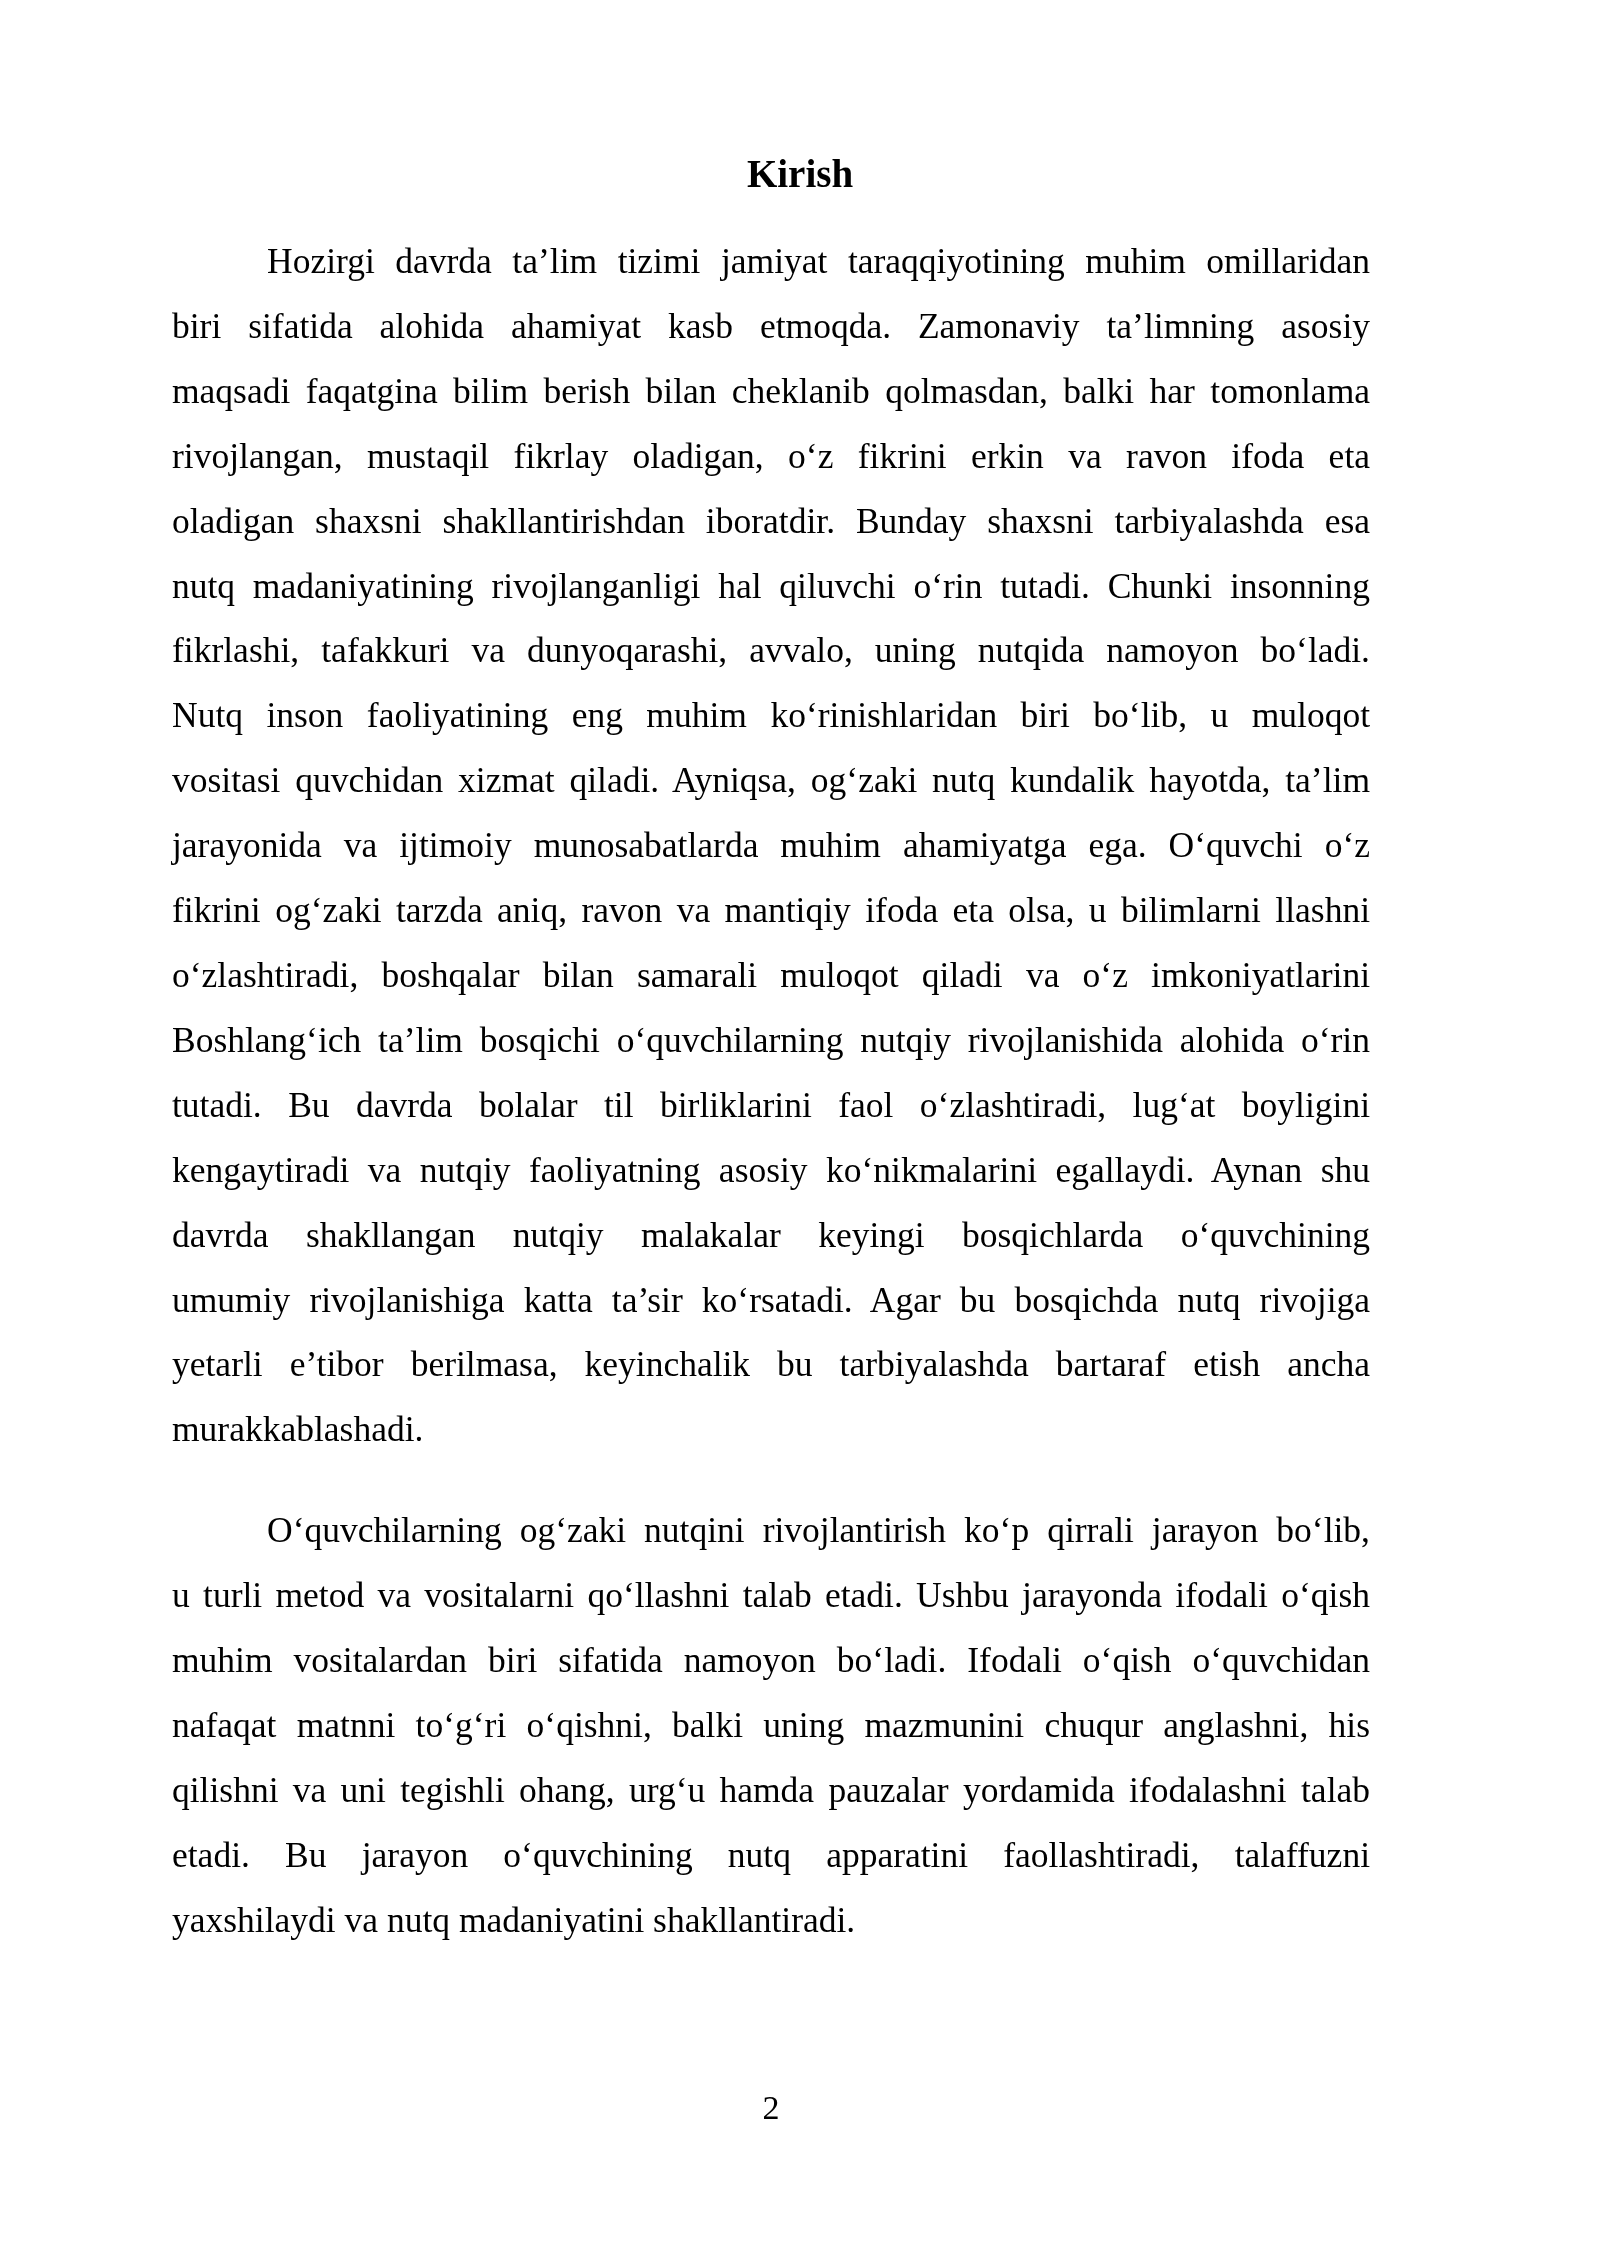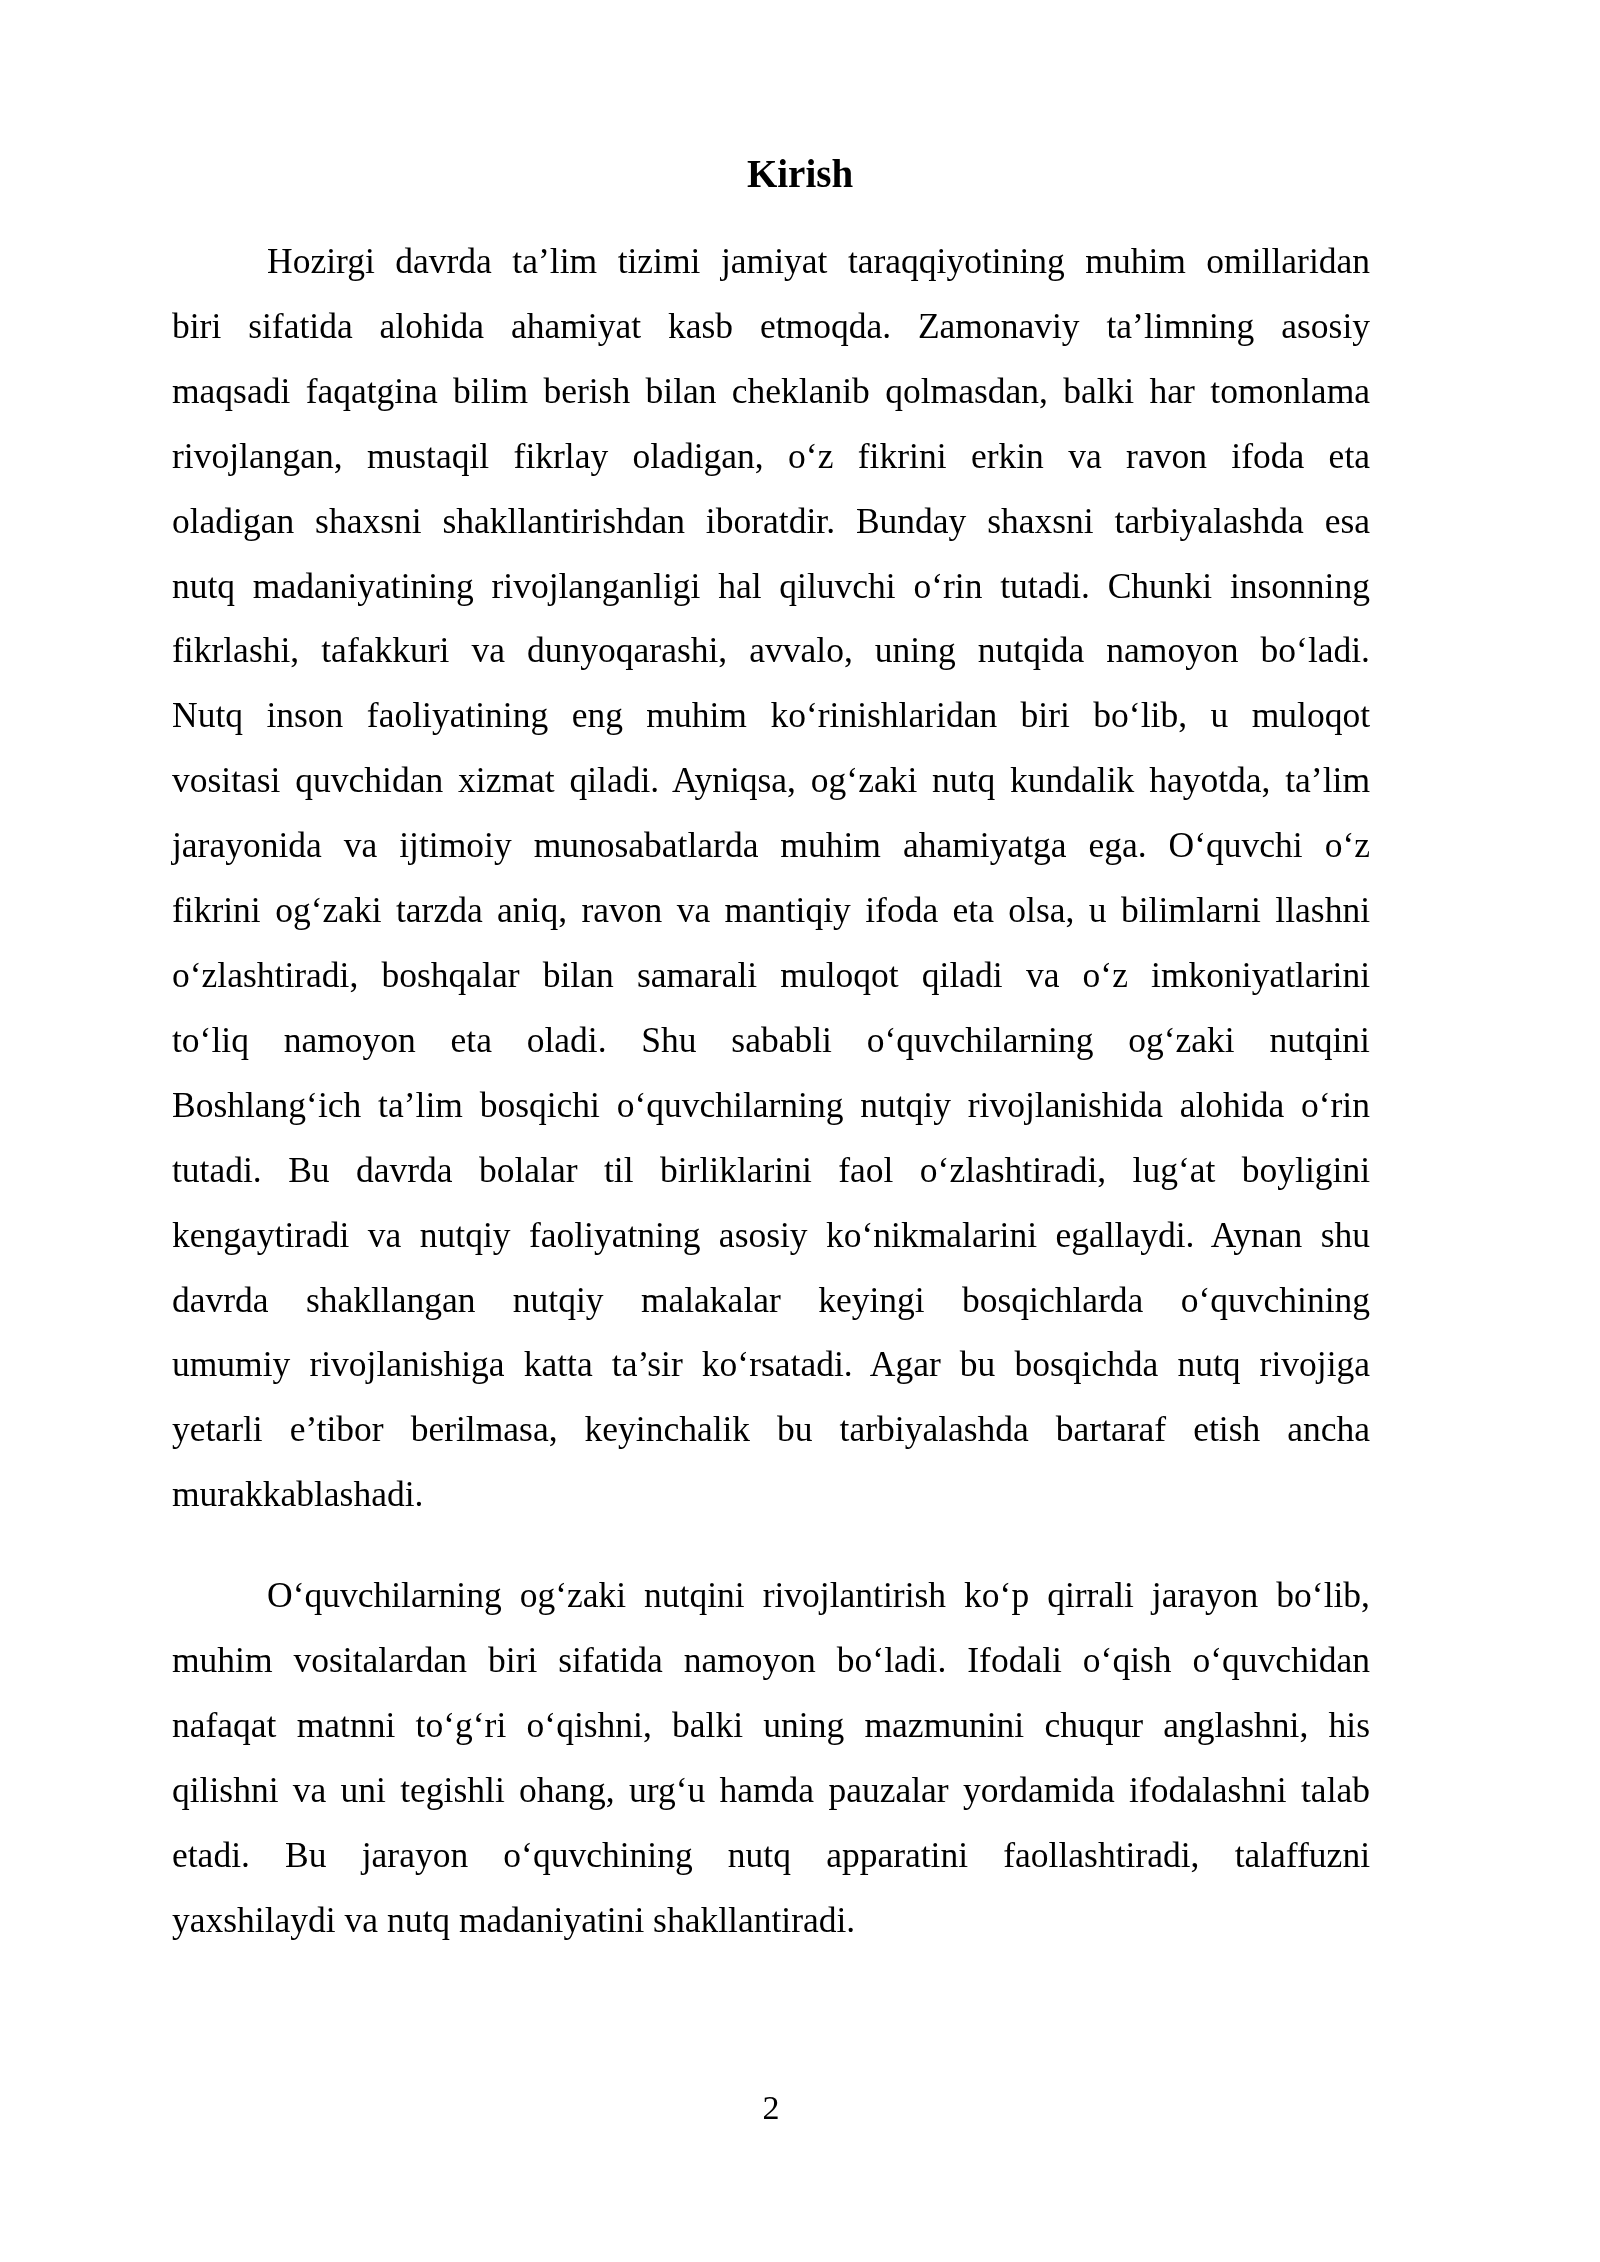--- a/index.html
+++ b/index.html
@@ -69,32 +69,32 @@
       <div class="line">maqsadi faqatgina bilim berish bilan cheklanib qolmasdan, balki har tomonlama</div>
       <div class="line">rivojlangan, mustaqil fikrlay oladigan, o‘z fikrini erkin va ravon ifoda eta</div>
       <div class="line">oladigan shaxsni shakllantirishdan iboratdir. Bunday shaxsni tarbiyalashda esa</div>
       <div class="line">nutq madaniyatining rivojlanganligi hal qiluvchi o‘rin tutadi. Chunki insonning</div>
       <div class="line">fikrlashi, tafakkuri va dunyoqarashi, avvalo, uning nutqida namoyon bo‘ladi.</div>
       <div class="line">Nutq inson faoliyatining eng muhim ko‘rinishlaridan biri bo‘lib, u muloqot</div>
       <div class="line">vositasi quvchidan xizmat qiladi. Ayniqsa, og‘zaki nutq kundalik hayotda, ta’lim</div>
       <div class="line">jarayonida va ijtimoiy munosabatlarda muhim ahamiyatga ega. O‘quvchi o‘z</div>
       <div class="line">fikrini og‘zaki tarzda aniq, ravon va mantiqiy ifoda eta olsa, u bilimlarni llashni</div>
       <div class="line">o‘zlashtiradi, boshqalar bilan samarali muloqot qiladi va o‘z imkoniyatlarini</div>
-      <div class="line">to‘liq namoyon eta oladi. Shu sababli o‘quvchilarning og‘zaki nutqini</div>
       <div class="line">Boshlang‘ich ta’lim bosqichi o‘quvchilarning nutqiy rivojlanishida alohida o‘rin</div>
       <div class="line">tutadi. Bu davrda bolalar til birliklarini faol o‘zlashtiradi, lug‘at boyligini</div>
       <div class="line">kengaytiradi va nutqiy faoliyatning asosiy ko‘nikmalarini egallaydi. Aynan shu</div>
       <div class="line">davrda shakllangan nutqiy malakalar keyingi bosqichlarda o‘quvchining</div>
       <div class="line">umumiy rivojlanishiga katta ta’sir ko‘rsatadi. Agar bu bosqichda nutq rivojiga</div>
       <div class="line">yetarli e’tibor berilmasa, keyinchalik bu tarbiyalashda bartaraf etish ancha</div>
       <div class="line last">murakkablashadi.</div>
     </div>
 
     <div class="par">
       <div class="line indent">O‘quvchilarning og‘zaki nutqini rivojlantirish ko‘p qirrali jarayon bo‘lib,</div>
+      <div class="line">u turli metod va vositalarni qo‘llashni talab etadi. Ushbu jarayonda ifodali o‘qish</div>
       <div class="line">muhim vositalardan biri sifatida namoyon bo‘ladi. Ifodali o‘qish o‘quvchidan</div>
       <div class="line">nafaqat matnni to‘g‘ri o‘qishni, balki uning mazmunini chuqur anglashni, his</div>
       <div class="line">qilishni va uni tegishli ohang, urg‘u hamda pauzalar yordamida ifodalashni talab</div>
       <div class="line">etadi. Bu jarayon o‘quvchining nutq apparatini faollashtiradi, talaffuzni</div>
       <div class="line last">yaxshilaydi va nutq madaniyatini shakllantiradi.</div>
     </div>
 
   </div>
 
   <div class="page-number">2</div>

